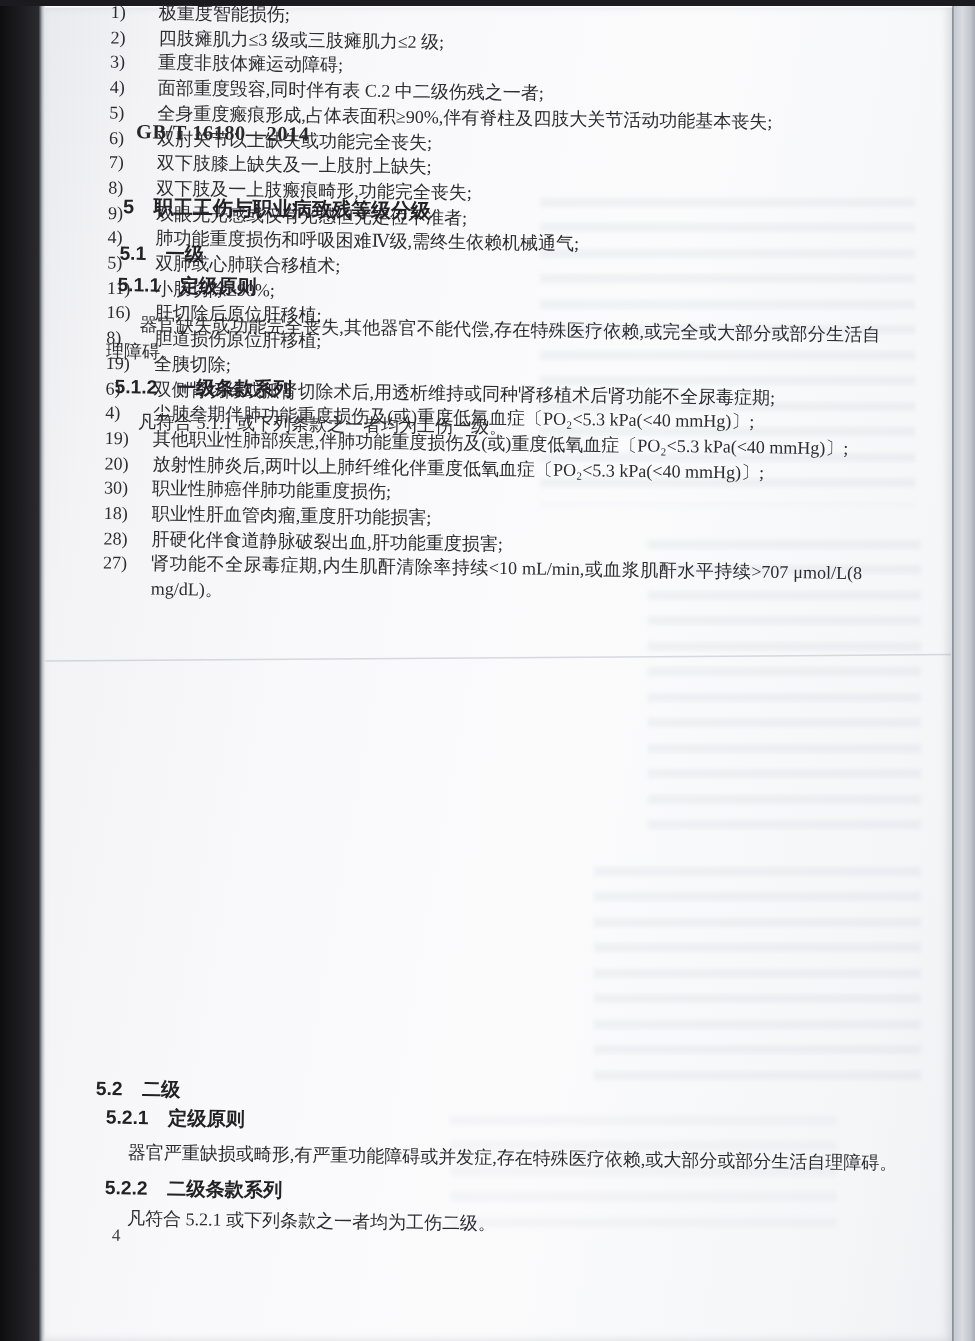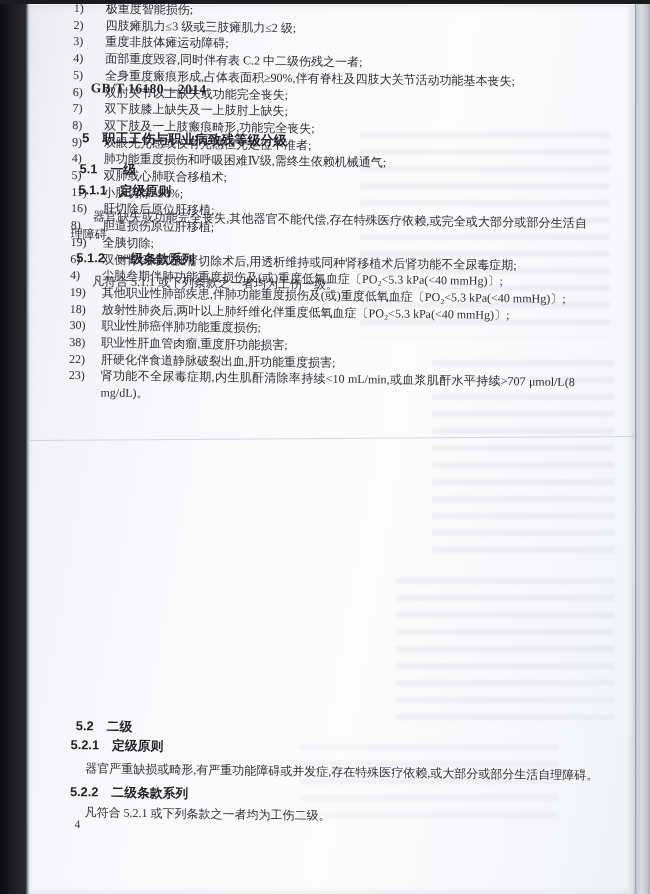--- a/index.html
+++ b/index.html
@@ -39,21 +39,21 @@
   .content > div, .content > p { position:absolute; margin:0; }
   .doc-header { left:18px; top:80px; font-size:13.5px; font-weight:bold;
     letter-spacing:.4px; color:#28282c; }
   .hd { font-family:"Liberation Sans","DejaVu Sans",sans-serif; font-weight:bold;
     color:#222226; font-size:12.8px; white-space:nowrap; }
   .hd .hnum { margin-right:13px; }
   .h-chapter { left:10px; top:129px; font-size:13.2px; }
   .h-51  { left:8px;  top:161px; }
   .h-511 { left:7px;  top:182px; }
   .h-512 { left:6px;  top:250px; }
-  .h-52  { left:12px;  top:718px; }
+  .h-52  { left:0;  top:718px; }
   .h-521 { left:7px;  top:737px; }
   .h-522 { left:7px;  top:784px; }
   .para { left:0; width:516px; font-size:12px; line-height:17.5px;
     text-indent:22px; text-align:justify; color:#2c2c31; }
   .p-511 { top:208px; }
   .p-512 { top:273px; text-align:left; }
   .p-521 { top:760px; white-space:nowrap; text-align:left; }
   .p-522 { top:804px; text-align:left; }
   .clauses { left:19px; top:290px; width:506px; list-style:none; padding:0; margin:0;
     font-size:12px; }
@@ -189,41 +189,41 @@
         <span class="cnum">4)</span>
         <span class="ctxt">尘肺叁期伴肺功能重度损伤及(或)重度低氧血症〔PO₂&lt;5.3 kPa(&lt;40 mmHg)〕;</span>
       </li>
 
       <li>
         <span class="cnum">19)</span>
         <span class="ctxt">其他职业性肺部疾患,伴肺功能重度损伤及(或)重度低氧血症〔PO₂&lt;5.3 kPa(&lt;40 mmHg)〕;</span>
       </li>
 
       <li>
-        <span class="cnum">18)</span>
+        <span class="cnum">20)</span>
         <span class="ctxt">放射性肺炎后,两叶以上肺纤维化伴重度低氧血症〔PO₂&lt;5.3 kPa(&lt;40 mmHg)〕;</span>
       </li>
 
       <li>
         <span class="cnum">30)</span>
         <span class="ctxt">职业性肺癌伴肺功能重度损伤;</span>
       </li>
 
       <li>
-        <span class="cnum">38)</span>
+        <span class="cnum">18)</span>
         <span class="ctxt">职业性肝血管肉瘤,重度肝功能损害;</span>
       </li>
 
       <li>
-        <span class="cnum">22)</span>
+        <span class="cnum">28)</span>
         <span class="ctxt">肝硬化伴食道静脉破裂出血,肝功能重度损害;</span>
       </li>
 
       <li>
-        <span class="cnum">23)</span>
+        <span class="cnum">27)</span>
         <span class="ctxt">肾功能不全尿毒症期,内生肌酐清除率持续&lt;10 mL/min,或血浆肌酐水平持续&gt;707 μmol/L(8 mg/dL)。</span>
       </li>
     </ol>
 
   <div class="hd h-52">
     <span class="hnum">5.2</span><span>二级</span>
   </div>
 
   <div class="hd h-521">
     <span class="hnum">5.2.1</span><span>定级原则</span>

